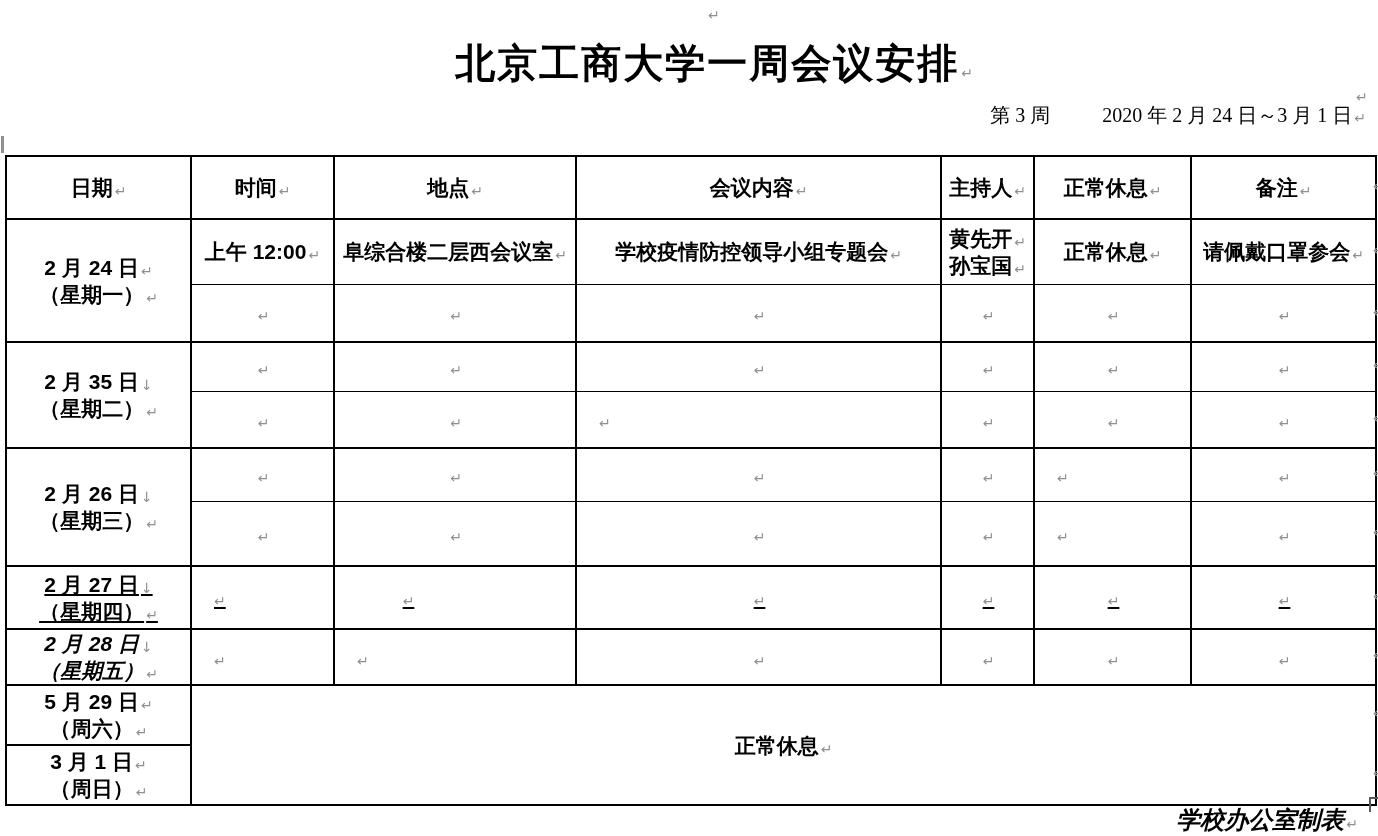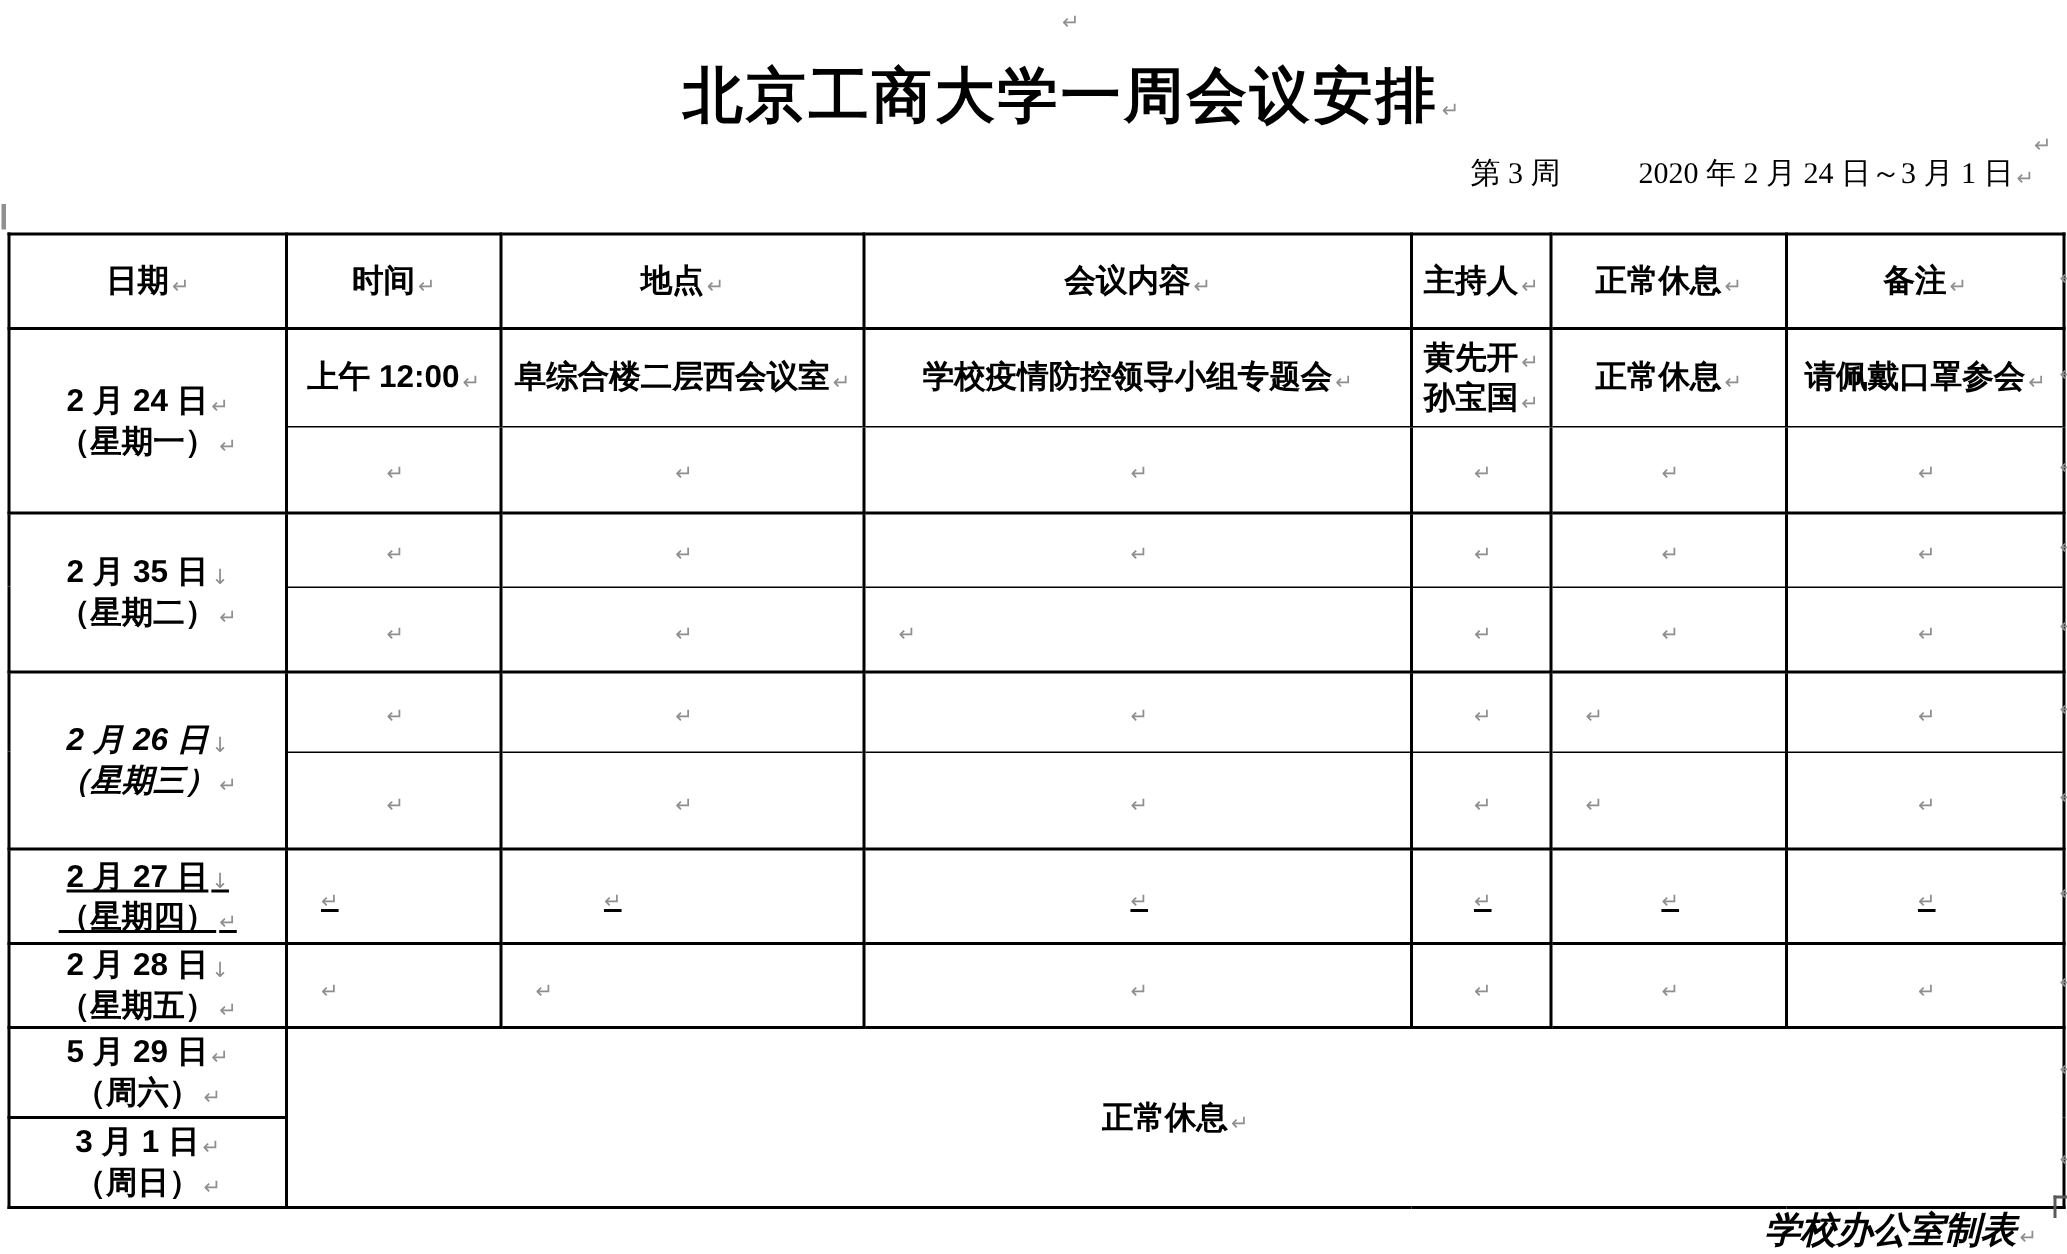--- a/index.html
+++ b/index.html
@@ -14,21 +14,21 @@
     padding-left:2px;vertical-align:-1px;
   }
   
   .title-line{
     position:absolute;top:36px;left:26px;width:1378px;
     text-align:center;font-size:40px;font-weight:bold;letter-spacing:2px;
     white-space:nowrap;
   }
   .empty-par-above-title{position:absolute;top:8px;left:706px;}
   .subtitle-line{
-    position:absolute;top:102px;right:22px;white-space:nowrap;
+    position:absolute;top:102px;right:12px;white-space:nowrap;
     font-family:"Liberation Serif","DejaVu Serif",serif;
     font-size:20px;
   }
   .subtitle-line .gap{display:inline-block;width:52px;}
   .empty-par-above-subtitle{position:absolute;top:90px;left:1354px;}
   
   table.schedule{
     position:absolute;left:5px;top:155px;
     border-collapse:collapse;table-layout:fixed;width:1370px;
   }
@@ -37,22 +37,22 @@
     font-size:21px;font-weight:600;text-align:center;vertical-align:middle;
     padding:0;overflow:hidden;line-height:27px;
   }
   .schedule th{font-weight:700;}
   .bthin{border-bottom-width:1px !important;}
   .tthin{border-top-width:1px !important;}
   .ml{text-align:left !important;padding-left:20px !important;}
   .cshift{padding-right:95px !important;}
   
   .hr0{height:63px;} .hr1{height:65px;} .hr2{height:58px;}
-  .hr3{height:49px;} .hr4{height:57px;} .hr5{height:53px;font-style:italic;}
-  .hr6{height:65px;} .hr7{height:63px;text-decoration:underline;} .hr8{height:55px;}
+  .hr3{height:49px;} .hr4{height:57px;} .hr5{height:53px;}
+  .hr6{height:65px;} .hr7{height:63px;text-decoration:underline;} .hr8{height:55px;font-style:italic;}
   .hr9{height:60px;} .hr10{height:60px;}
   
   .footer-line{
     position:absolute;top:804px;right:20px;white-space:nowrap;
     font-size:24px;font-weight:600;font-style:italic;
   }
   
   .edge{position:absolute;left:1371px;}
   .boundary-tick-topleft{
     position:absolute;left:1px;top:136px;width:3px;height:17px;background:#909090;

